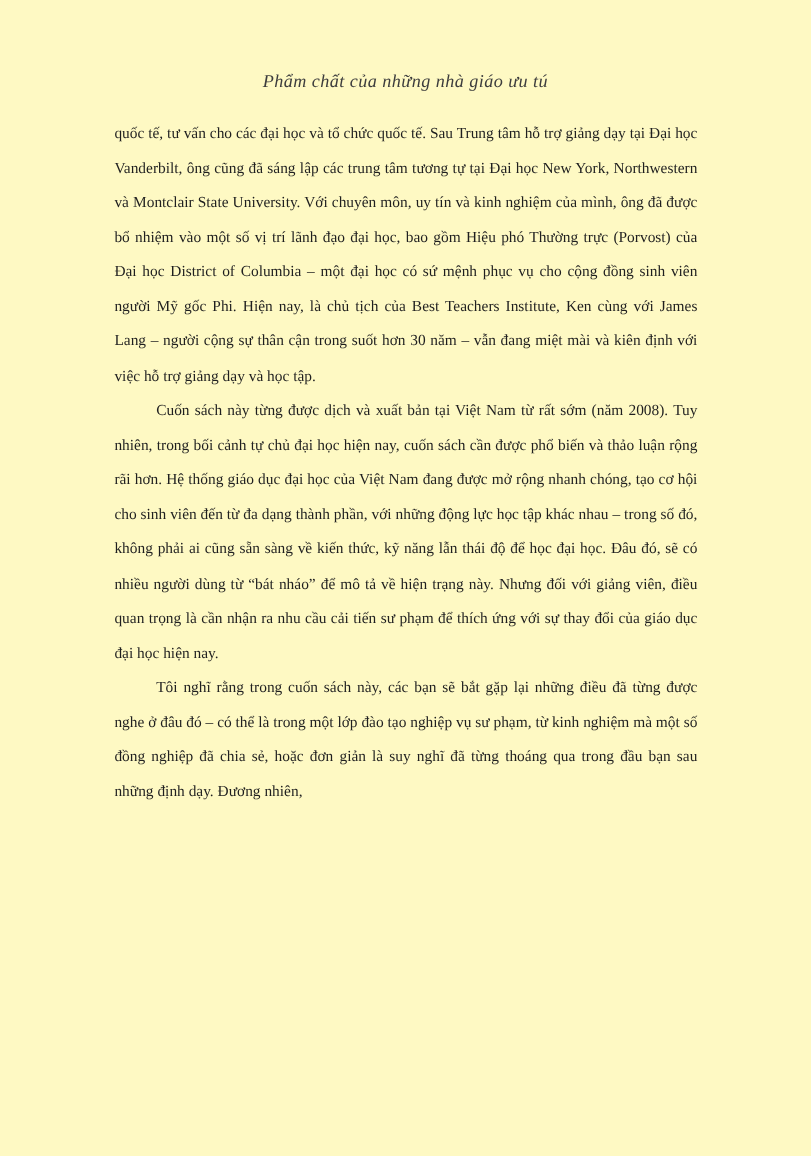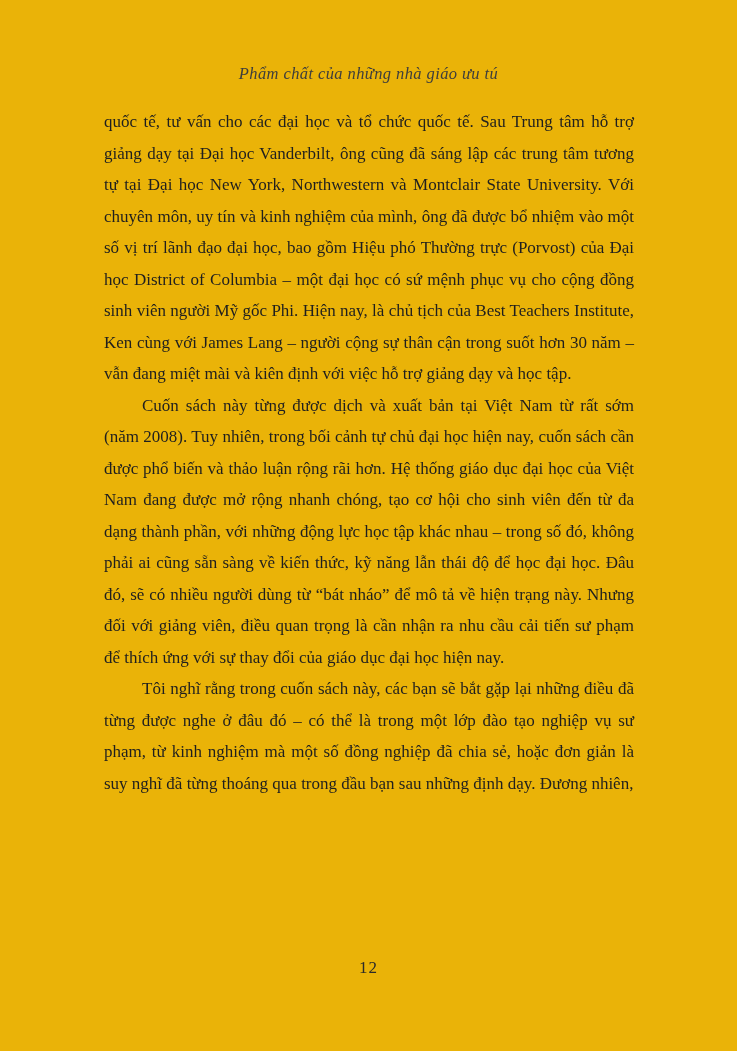--- a/index.html
+++ b/index.html
@@ -5,42 +5,42 @@
   * { margin: 0; padding: 0; box-sizing: border-box; }
   html, body {
     width: 737px;
     height: 1051px;
     background: #ffffff;
   }
   .page {
     position: relative;
     width: 737px;
     height: 1051px;
-    background: #eab308;
+    background: #fef9c3;
     font-family: "Liberation Serif", serif;
     color: #1f1f1f;
     overflow: hidden;
   }
   .running-head {
     position: absolute;
     top: 64px;
     left: 0;
     width: 100%;
     text-align: center;
     font-style: italic;
     font-size: 16.5px;
     letter-spacing: 0.4px;
     color: #3d3d3d;
   }
   .text-block {
     position: absolute;
     top: 106px;
     left: 104px;
     width: 530px;
-    font-size: 17px;
+    font-size: 14px;
     line-height: 31.5px;
     text-align: justify;
     color: #1f1f1f;
   }
   .para {
     text-align: justify;
     margin: 0;
   }
   .para.indented {
     text-indent: 38px;
@@ -62,15 +62,14 @@
 <div class="page">
 
   <div class="running-head">Phẩm chất của những nhà giáo ưu tú</div>
 
   <div class="text-block">
     <p class="para">quốc tế, tư vấn cho các đại học và tổ chức quốc tế. Sau Trung tâm hỗ trợ giảng dạy tại Đại học Vanderbilt, ông cũng đã sáng lập các trung tâm tương tự tại Đại học New York, Northwestern và Montclair State University. Với chuyên môn, uy tín và kinh nghiệm của mình, ông đã được bổ nhiệm vào một số vị trí lãnh đạo đại học, bao gồm Hiệu phó Thường trực (Porvost) của Đại học District of Columbia – một đại học có sứ mệnh phục vụ cho cộng đồng sinh viên người Mỹ gốc Phi. Hiện nay, là chủ tịch của Best Teachers Institute, Ken cùng với James Lang – người cộng sự thân cận trong suốt hơn 30 năm – vẫn đang miệt mài và kiên định với việc hỗ trợ giảng dạy và học tập.</p>
     <p class="para indented">Cuốn sách này từng được dịch và xuất bản tại Việt Nam từ rất sớm (năm 2008). Tuy nhiên, trong bối cảnh tự chủ đại học hiện nay, cuốn sách cần được phổ biến và thảo luận rộng rãi hơn. Hệ thống giáo dục đại học của Việt Nam đang được mở rộng nhanh chóng, tạo cơ hội cho sinh viên đến từ đa dạng thành phần, với những động lực học tập khác nhau – trong số đó, không phải ai cũng sẵn sàng về kiến thức, kỹ năng lẫn thái độ để học đại học. Đâu đó, sẽ có nhiều người dùng từ “bát nháo” để mô tả về hiện trạng này. Nhưng đối với giảng viên, điều quan trọng là cần nhận ra nhu cầu cải tiến sư phạm để thích ứng với sự thay đổi của giáo dục đại học hiện nay.</p>
     <p class="para indented">Tôi nghĩ rằng trong cuốn sách này, các bạn sẽ bắt gặp lại những điều đã từng được nghe ở đâu đó – có thể là trong một lớp đào tạo nghiệp vụ sư phạm, từ kinh nghiệm mà một số đồng nghiệp đã chia sẻ, hoặc đơn giản là suy nghĩ đã từng thoáng qua trong đầu bạn sau những định dạy. Đương nhiên,</p>
   </div>
 
-  <div class="page-number">12</div>
 
 </div>
 
 </body></html>

